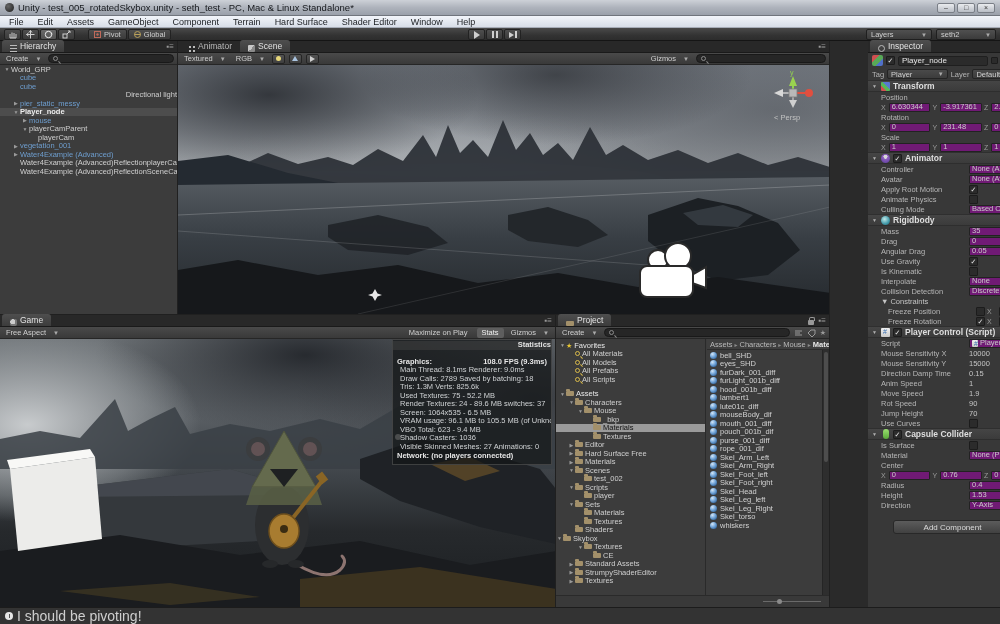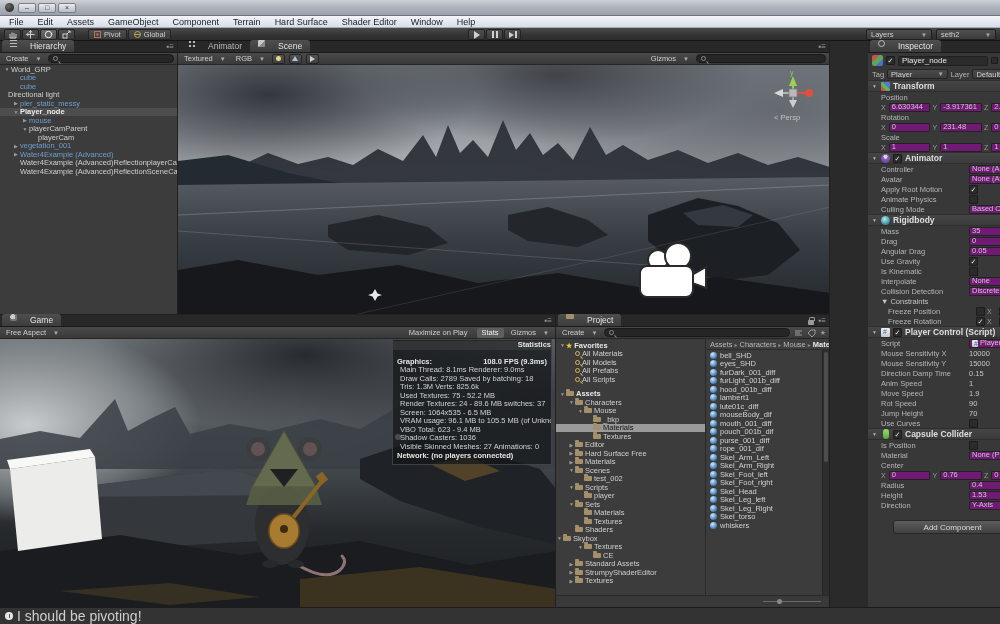--- a/index.html
+++ b/index.html
@@ -31,21 +31,21 @@
     font-size:7.5px; color:#cfcfcf; line-height:9px; padding:0 5px; display:flex; align-items:center; gap:3px; }
   .playgroup { left:468px; }
   .ddbtn { height:11px; background:linear-gradient(#505050,#3b3b3b); border:1px solid #1f1f1f; border-radius:2px;
     font-size:7.5px; color:#d0d0d0; padding:0 4px; display:flex; align-items:center; justify-content:space-between; }
   .caret { font-size:6px; color:#aaa; margin-left:4px; }
 
   
   .panel { position:absolute; background:#3c3c3c; border-right:1px solid #202020; border-top:1px solid #202020; }
   .tabbar { height:12px; background:#282828; border-bottom:1px solid #1a1a1a; display:flex; align-items:flex-end; padding-left:2px; position:relative; }
   .tab { height:12px; line-height:12px; padding:0 8px; font-size:8.5px; color:#b9b9b9;
-    border-radius:3px 3px 0 0; display:flex; align-items:flex-start; gap:13px; }
+    border-radius:3px 3px 0 0; display:flex; align-items:flex-end; gap:3px; }
   .tab.active { background:linear-gradient(#4e4e4e,#3c3c3c); color:#e2e2e2; }
   .panelmenu { position:absolute; right:3px; top:2px; display:flex; gap:4px; align-items:center; }
   .menu-glyph { font-size:8px; color:#9a9a9a; line-height:8px; }
   .subbar { height:12px; background:linear-gradient(#4a4a4a,#393939); border-bottom:1px solid #262626;
     display:flex; align-items:center; font-size:7.5px; color:#cfcfcf; padding:0 3px; gap:4px; }
   .subdd { display:flex; align-items:center; gap:3px; padding:0 3px; height:10px; }
   .searchpill { flex:1; height:9px; background:#262626; border:1px solid #191919; border-radius:6px;
     display:flex; align-items:center; padding:0 4px; gap:3px; }
   .magicon { width:5px; height:5px; border:1px solid #8a8a8a; border-radius:50%; position:relative; flex:none; }
   .magicon::after { content:""; position:absolute; width:3px; height:1px; background:#8a8a8a; left:4px; top:5px; transform:rotate(45deg); }
@@ -90,21 +90,21 @@
   .stats .sline { padding:0 4px 0 7px; white-space:nowrap; overflow:hidden; }
   .stats .snet { padding:1px 4px 0; font-weight:bold; color:#e6e6e6; }
 
   
   #projectpanel { left:556px; top:314px; width:274px; height:293px; }
   .proj-left { position:absolute; left:0; top:24px; bottom:12px; width:150px; border-right:1px solid #2a2a2a; overflow:hidden; padding-top:2px; }
   .proj-right { position:absolute; left:151px; right:0; top:24px; bottom:12px; overflow:hidden; }
   .prow { height:8.5px; display:flex; align-items:center; font-size:7.5px; color:#cfcfcf; white-space:nowrap; }
   .prow .arrow { width:7px; font-size:5px; color:#9a9a9a; text-align:center; flex:none; }
   .prow.sel { background:#9a9a9a; color:#111; }
-  .prow.boldrow { font-weight:bold; color:#e8e8e8; }
+  .prow.boldrow { font-weight:normal; color:#e8e8e8; }
   .prow.sel .lbl { color:#111; }
   .tico { flex:none; margin-right:2px; }
   .folder { width:8px; height:5px; background:#a3906a; border-radius:1px; position:relative; }
   .folder::before { content:""; position:absolute; left:0; top:-2px; width:4px; height:2px; background:#a3906a; border-radius:1px 1px 0 0; }
   .staricon { color:#e8c532; font-size:7px; line-height:7px; }
   .searchy { width:5px; height:5px; border:1px solid #d8b94a; border-radius:50%; position:relative; }
   .searchy::after { content:""; position:absolute; width:3px; height:1px; background:#d8b94a; left:3.5px; top:4.5px; transform:rotate(45deg); }
   .gap6 { height:6px; }
   .breadcrumbbar { height:11px; background:#3e3e3e; border-bottom:1px solid #2c2c2c; display:flex; align-items:center;
     font-size:7.5px; color:#b9b9b9; padding:0 3px; white-space:nowrap; overflow:hidden; }
@@ -188,20 +188,21 @@
   .ti-folder { width:8px; height:5px; background:#a3906a; border-radius:1px; }
   .ti-info { border:1px solid #bbb; border-radius:50%; }
   .lock-icon { width:6px; height:5px; background:#999; border-radius:1px; position:relative; margin-top:2px; }
   .lock-icon::before { content:""; position:absolute; left:1px; top:-3px; width:4px; height:3px; border:1px solid #999; border-bottom:none; border-radius:2px 2px 0 0; }
 </style>
 </head>
 <body>
 
 <div class="titlebar">
   <span class="appicon"></span>
+  <span class="titletext">Unity - test_005_rotatedSkybox.unity - seth_test - PC, Mac &amp; Linux Standalone*</span>
   <span class="winbtns">
     <span class="winbtn">–</span>
     <span class="winbtn">□</span>
     <span class="winbtn">×</span>
   </span>
 </div>
 
 <div class="menubar" id="menubar">
     <span class="menu-item">File</span>
     <span class="menu-item">Edit</span>
@@ -310,21 +311,21 @@
         <span class="lbl">World_GRP</span>
       </div>
       <div class="hrow" style="padding-left: 12px;">
         <span class="arrow"></span>
         <span class="lbl blue">cube</span>
       </div>
       <div class="hrow" style="padding-left: 12px;">
         <span class="arrow"></span>
         <span class="lbl blue">cube</span>
       </div>
-      <div class="hrow" style="padding-left: 0;">
+      <div class="hrow" style="padding-left: 0; justify-content: flex-end;">
         <span class="arrow"></span>
         <span class="lbl">Directional light</span>
       </div>
       <div class="hrow" style="padding-left: 12px;">
         <span class="arrow">▶</span>
         <span class="lbl blue">pier_static_messy</span>
       </div>
       <div class="hrow sel" style="padding-left: 12px;">
         <span class="arrow">▼</span>
         <span class="lbl bold">Player_node</span>
@@ -1019,21 +1020,21 @@
         </div>
         <div class="comp-head">
           <span class="fold">▼</span>
           <span class="cicon ic-capsule"></span>
           <span class="chk">✓</span>
           <span class="comp-name">Capsule Collider</span>
           <span class="book-icon"></span>
           <span class="gear-icon"></span>
         </div>
         <div class="irow">
-          <span class="ilbl">Is Position</span>
+          <span class="ilbl">Is Surface</span>
           <span class="chk"></span>
         </div>
         <div class="irow">
           <span class="ilbl">Material</span>
           <span class="vbox">
             <span>None (Physic Material)</span>
           </span>
           <span class="obj-dot"></span>
         </div>
         <div class="irow">

